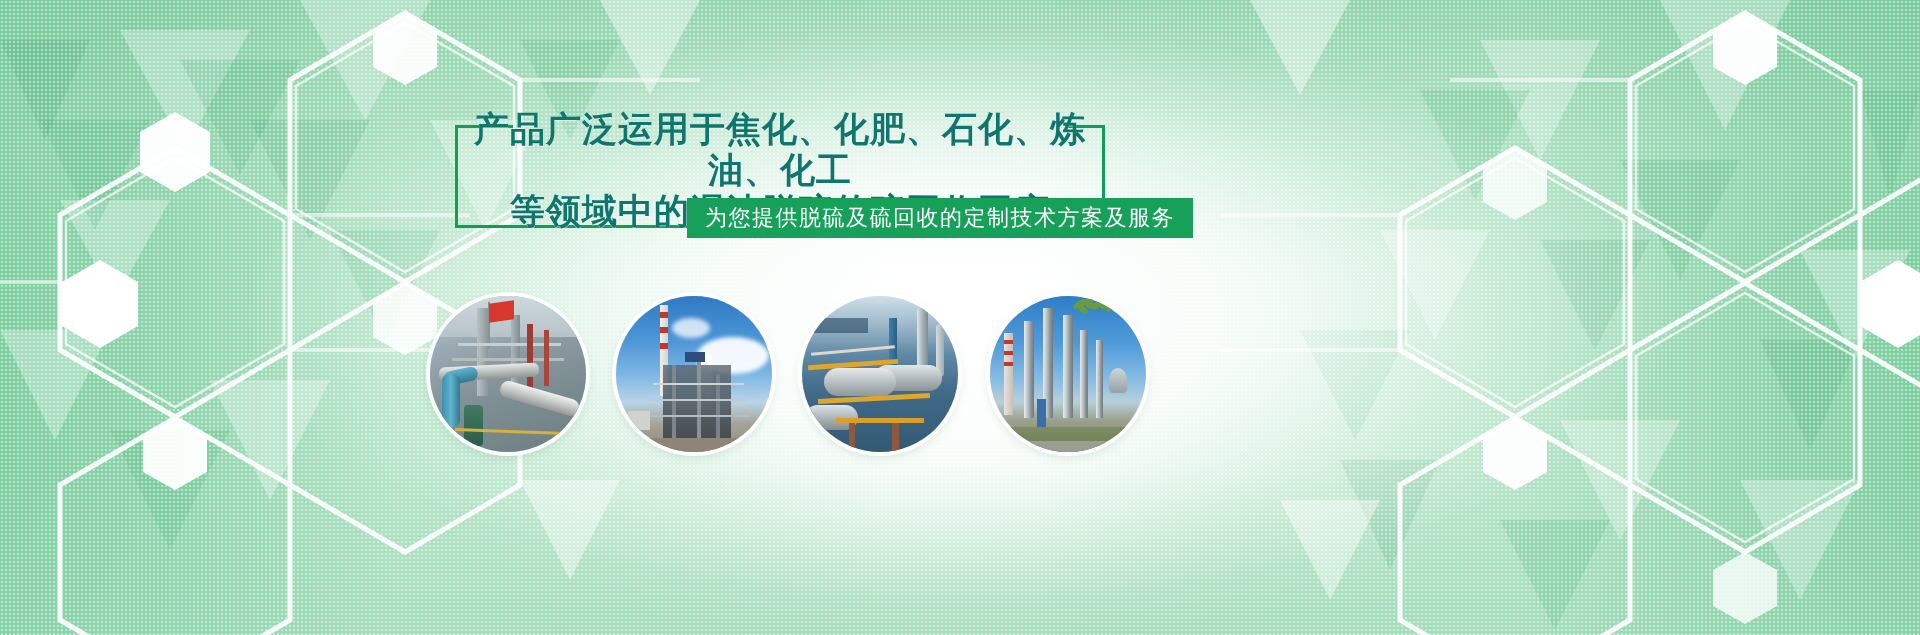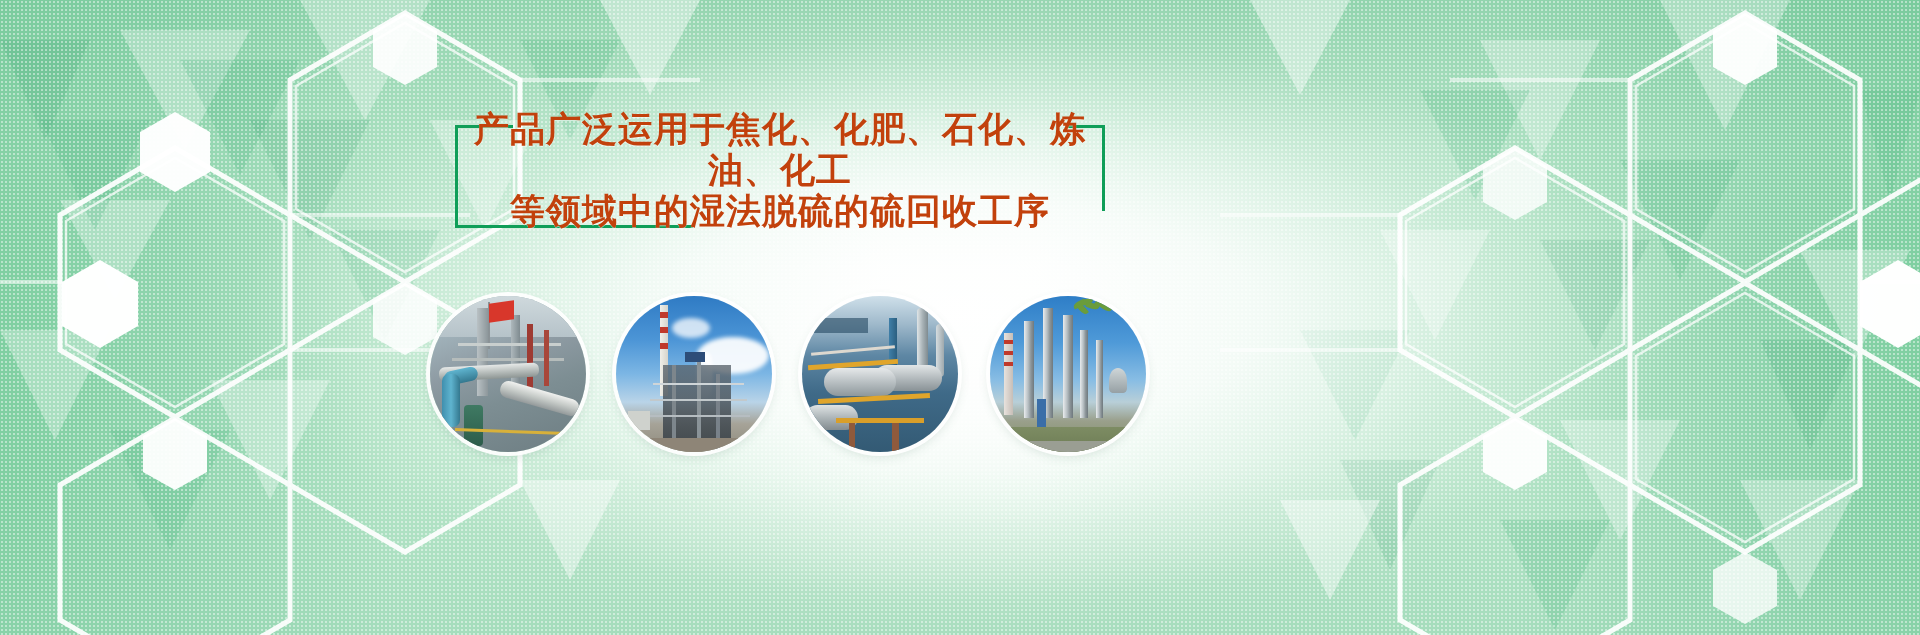--- a/index.html
+++ b/index.html
@@ -67,21 +67,21 @@
   .bracket-topr{
     position:absolute;right:0;top:17px;width:38px;height:3px;background:#0f9e58;
   }
   .bracket-right{
     position:absolute;right:0;top:17px;width:3px;height:86px;background:#0f9e58;
   }
 
   .headline{
     position:absolute;left:0;top:0;width:650px;
     text-align:center;
-    color:#c2410c;
+    color:#0f766e;
     font-size:35px;
     line-height:41px;
     font-weight:bold;
     letter-spacing:1px;
     text-shadow:0 1px 0 rgba(255,255,255,.5);
   }
   .headline .l1{display:block;}
   .headline .l2{display:block;}
 
   .subbar{
@@ -290,20 +290,21 @@
       <div class="bracket-bot"></div>
       <div class="bracket-topr"></div>
       <div class="bracket-right"></div>
 
       <div class="headline">
         <span class="l1">产品广泛运用于焦化、化肥、石化、炼油、化工</span>
         <span class="l2">等领域中的湿法脱硫的硫回收工序</span>
       </div>
     </div>
 
+    <div class="subbar">为您提供脱硫及硫回收的定制技术方案及服务</div>
 
     <div class="circles">
 
       <div class="circ c1">
         <div class="ph p1">
           <div class="sky"></div>
             <div class="tower"></div>
             <div class="tower2"></div>
           <div class="pole"></div>
             <div class="flag"></div>

